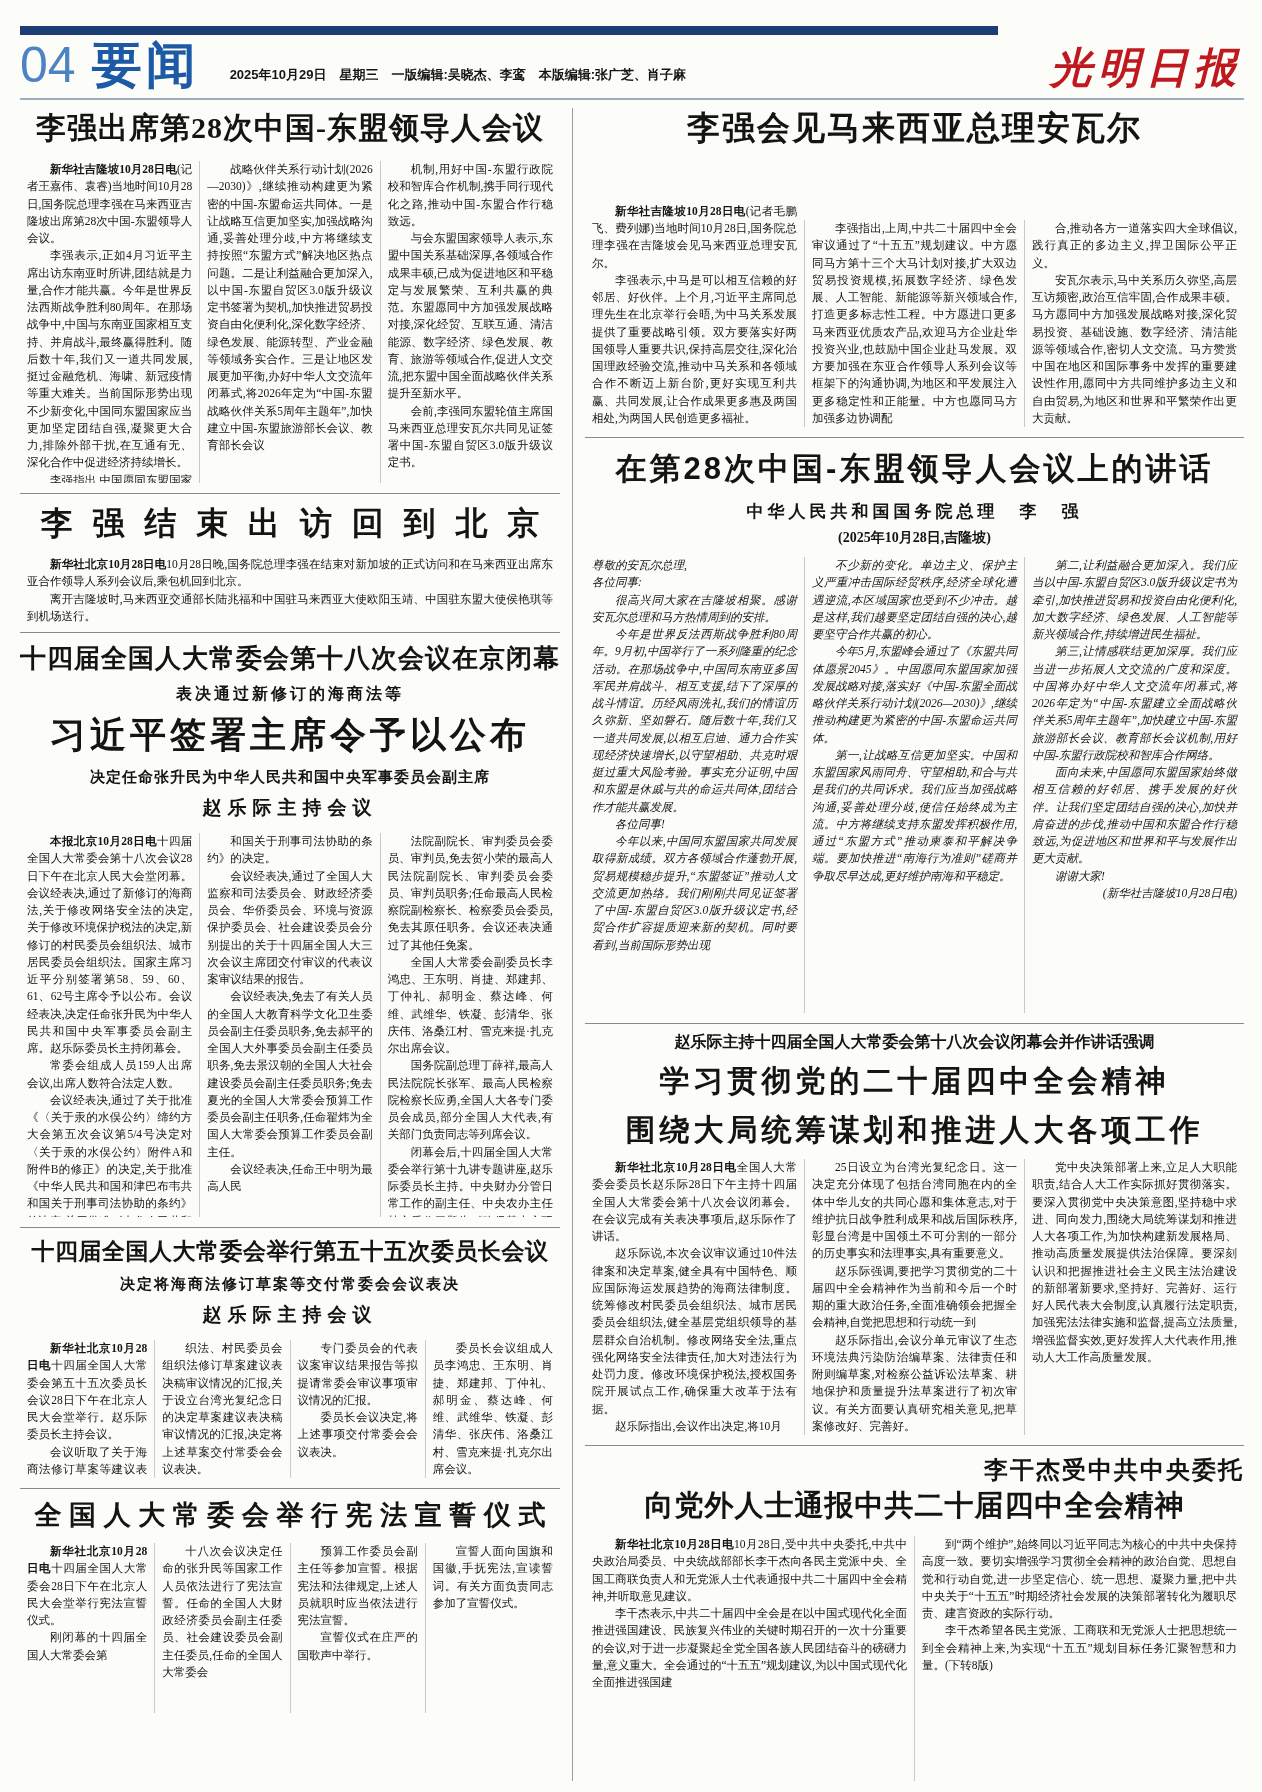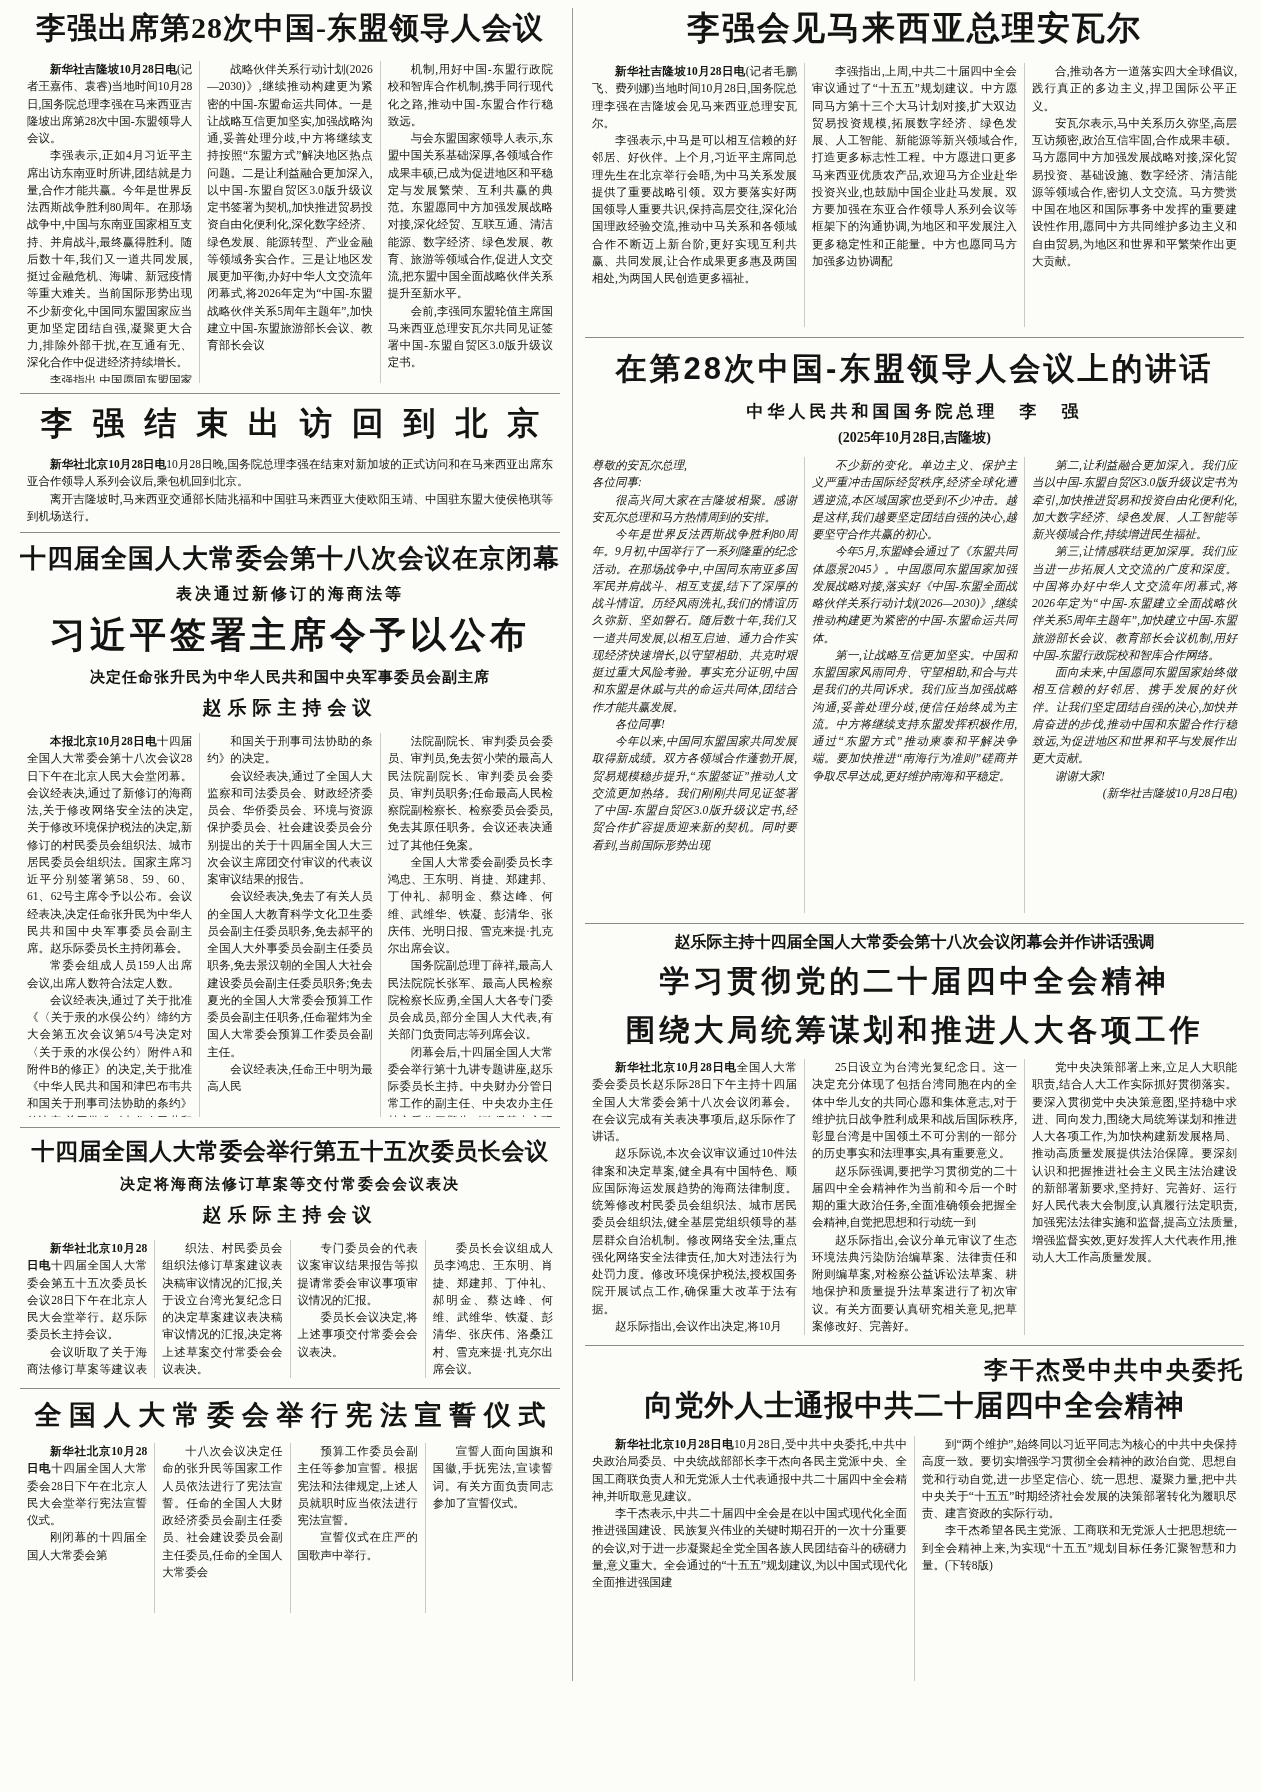--- a/index.html
+++ b/index.html
@@ -49,27 +49,36 @@
   .col{flex:1;min-width:0;padding:0 7px;overflow:hidden;}
   .col + .col{border-left:1px solid #c9c9c9;}
   .body-cols p{margin:0;font-size:11.5px;line-height:1.5;text-align:justify;text-indent:2em;}
   .body-cols p b{font-weight:bold;}
   .body-cols p.noindent{text-indent:0;}
   .body-cols p.sigline{text-align:right;text-indent:0;}
   .kai p{font-style:italic;}
   .one-col .col{border:none;}
   
   .hA{height:322px;} .hB{height:66px;} .hC{height:384px;} .hD{height:138px;}
-  .hE{height:170px;} .hF{height:264px;} .hSP{height:456px;} .hG{height:276px;} .hH{height:245px;}
+  .hE{height:170px;} .hF{height:264px;align-items:flex-end;} .hSP{height:456px;} .hG{height:276px;} .hH{height:245px;}
 </style>
 </head>
 <body>
 
 <div class="page">
 
+  <header>
+    <div class="topbar"></div>
+    <div class="header-row">
+      <span class="page-num">04</span>
+      <span class="section-title">要闻</span>
+      <span class="edition-line">2025年10月29日　星期三　一版编辑:吴晓杰、李鸾　本版编辑:张广芝、肖子麻</span>
+      <span class="masthead">光明日报</span>
+    </div>
+  </header>
 
   <main>
 
     <section class="half-left">
 
       <article>
         <h1 class="hl-a">李强出席第28次中国-东盟领导人会议</h1>
         <div class="body-cols hA">
             <div class="col">
               <p><b>新华社吉隆坡10月28日电</b>(记者王嘉伟、袁睿)当地时间10月28日,国务院总理李强在马来西亚吉隆坡出席第28次中国-东盟领导人会议。</p>
@@ -114,21 +123,21 @@
               <p>会议经表决,通过了关于批准《〈关于汞的水俣公约〉缔约方大会第五次会议第5/4号决定对〈关于汞的水俣公约〉附件A和附件B的修正》的决定,关于批准《中华人民共和国和津巴布韦共和国关于刑事司法协助的条约》的决定,关于批准《中华人民共和国和埃塞俄比亚联邦民主共</p>
             </div>
             <div class="col">
               <p>和国关于刑事司法协助的条约》的决定。</p>
               <p>会议经表决,通过了全国人大监察和司法委员会、财政经济委员会、华侨委员会、环境与资源保护委员会、社会建设委员会分别提出的关于十四届全国人大三次会议主席团交付审议的代表议案审议结果的报告。</p>
               <p>会议经表决,免去了有关人员的全国人大教育科学文化卫生委员会副主任委员职务,免去郝平的全国人大外事委员会副主任委员职务,免去景汉朝的全国人大社会建设委员会副主任委员职务;免去夏光的全国人大常委会预算工作委员会副主任职务,任命翟炜为全国人大常委会预算工作委员会副主任。</p>
               <p>会议经表决,任命王中明为最高人民</p>
             </div>
             <div class="col">
               <p>法院副院长、审判委员会委员、审判员,免去贺小荣的最高人民法院副院长、审判委员会委员、审判员职务;任命最高人民检察院副检察长、检察委员会委员,免去其原任职务。会议还表决通过了其他任免案。</p>
-              <p>全国人大常委会副委员长李鸿忠、王东明、肖捷、郑建邦、丁仲礼、郝明金、蔡达峰、何维、武维华、铁凝、彭清华、张庆伟、光明日报、雪克来提·扎克尔出席会议。</p>
+              <p>全国人大常委会副委员长李鸿忠、王东明、肖捷、郑建邦、丁仲礼、郝明金、蔡达峰、何维、武维华、铁凝、彭清华、张庆伟、洛桑江村、雪克来提·扎克尔出席会议。</p>
               <p>国务院副总理丁薛祥,最高人民法院院长张军、最高人民检察院检察长应勇,全国人大各专门委员会成员,部分全国人大代表,有关部门负责同志等列席会议。</p>
               <p>闭幕会后,十四届全国人大常委会举行第十九讲专题讲座,赵乐际委员长主持。中央财办分管日常工作的副主任、中央农办主任韩文秀作了题为《确保基本实现社会主义现代化取得决定性进展——学习好领会好贯彻好党的二十届四中全会精神》的讲座。</p>
             </div>
           </div>
       </article>
 
       <hr class="art-rule">
 
       <article>
         <h1 class="hl-sans hl-d">十四届全国人大常委会举行第五十五次委员长会议</h1>

